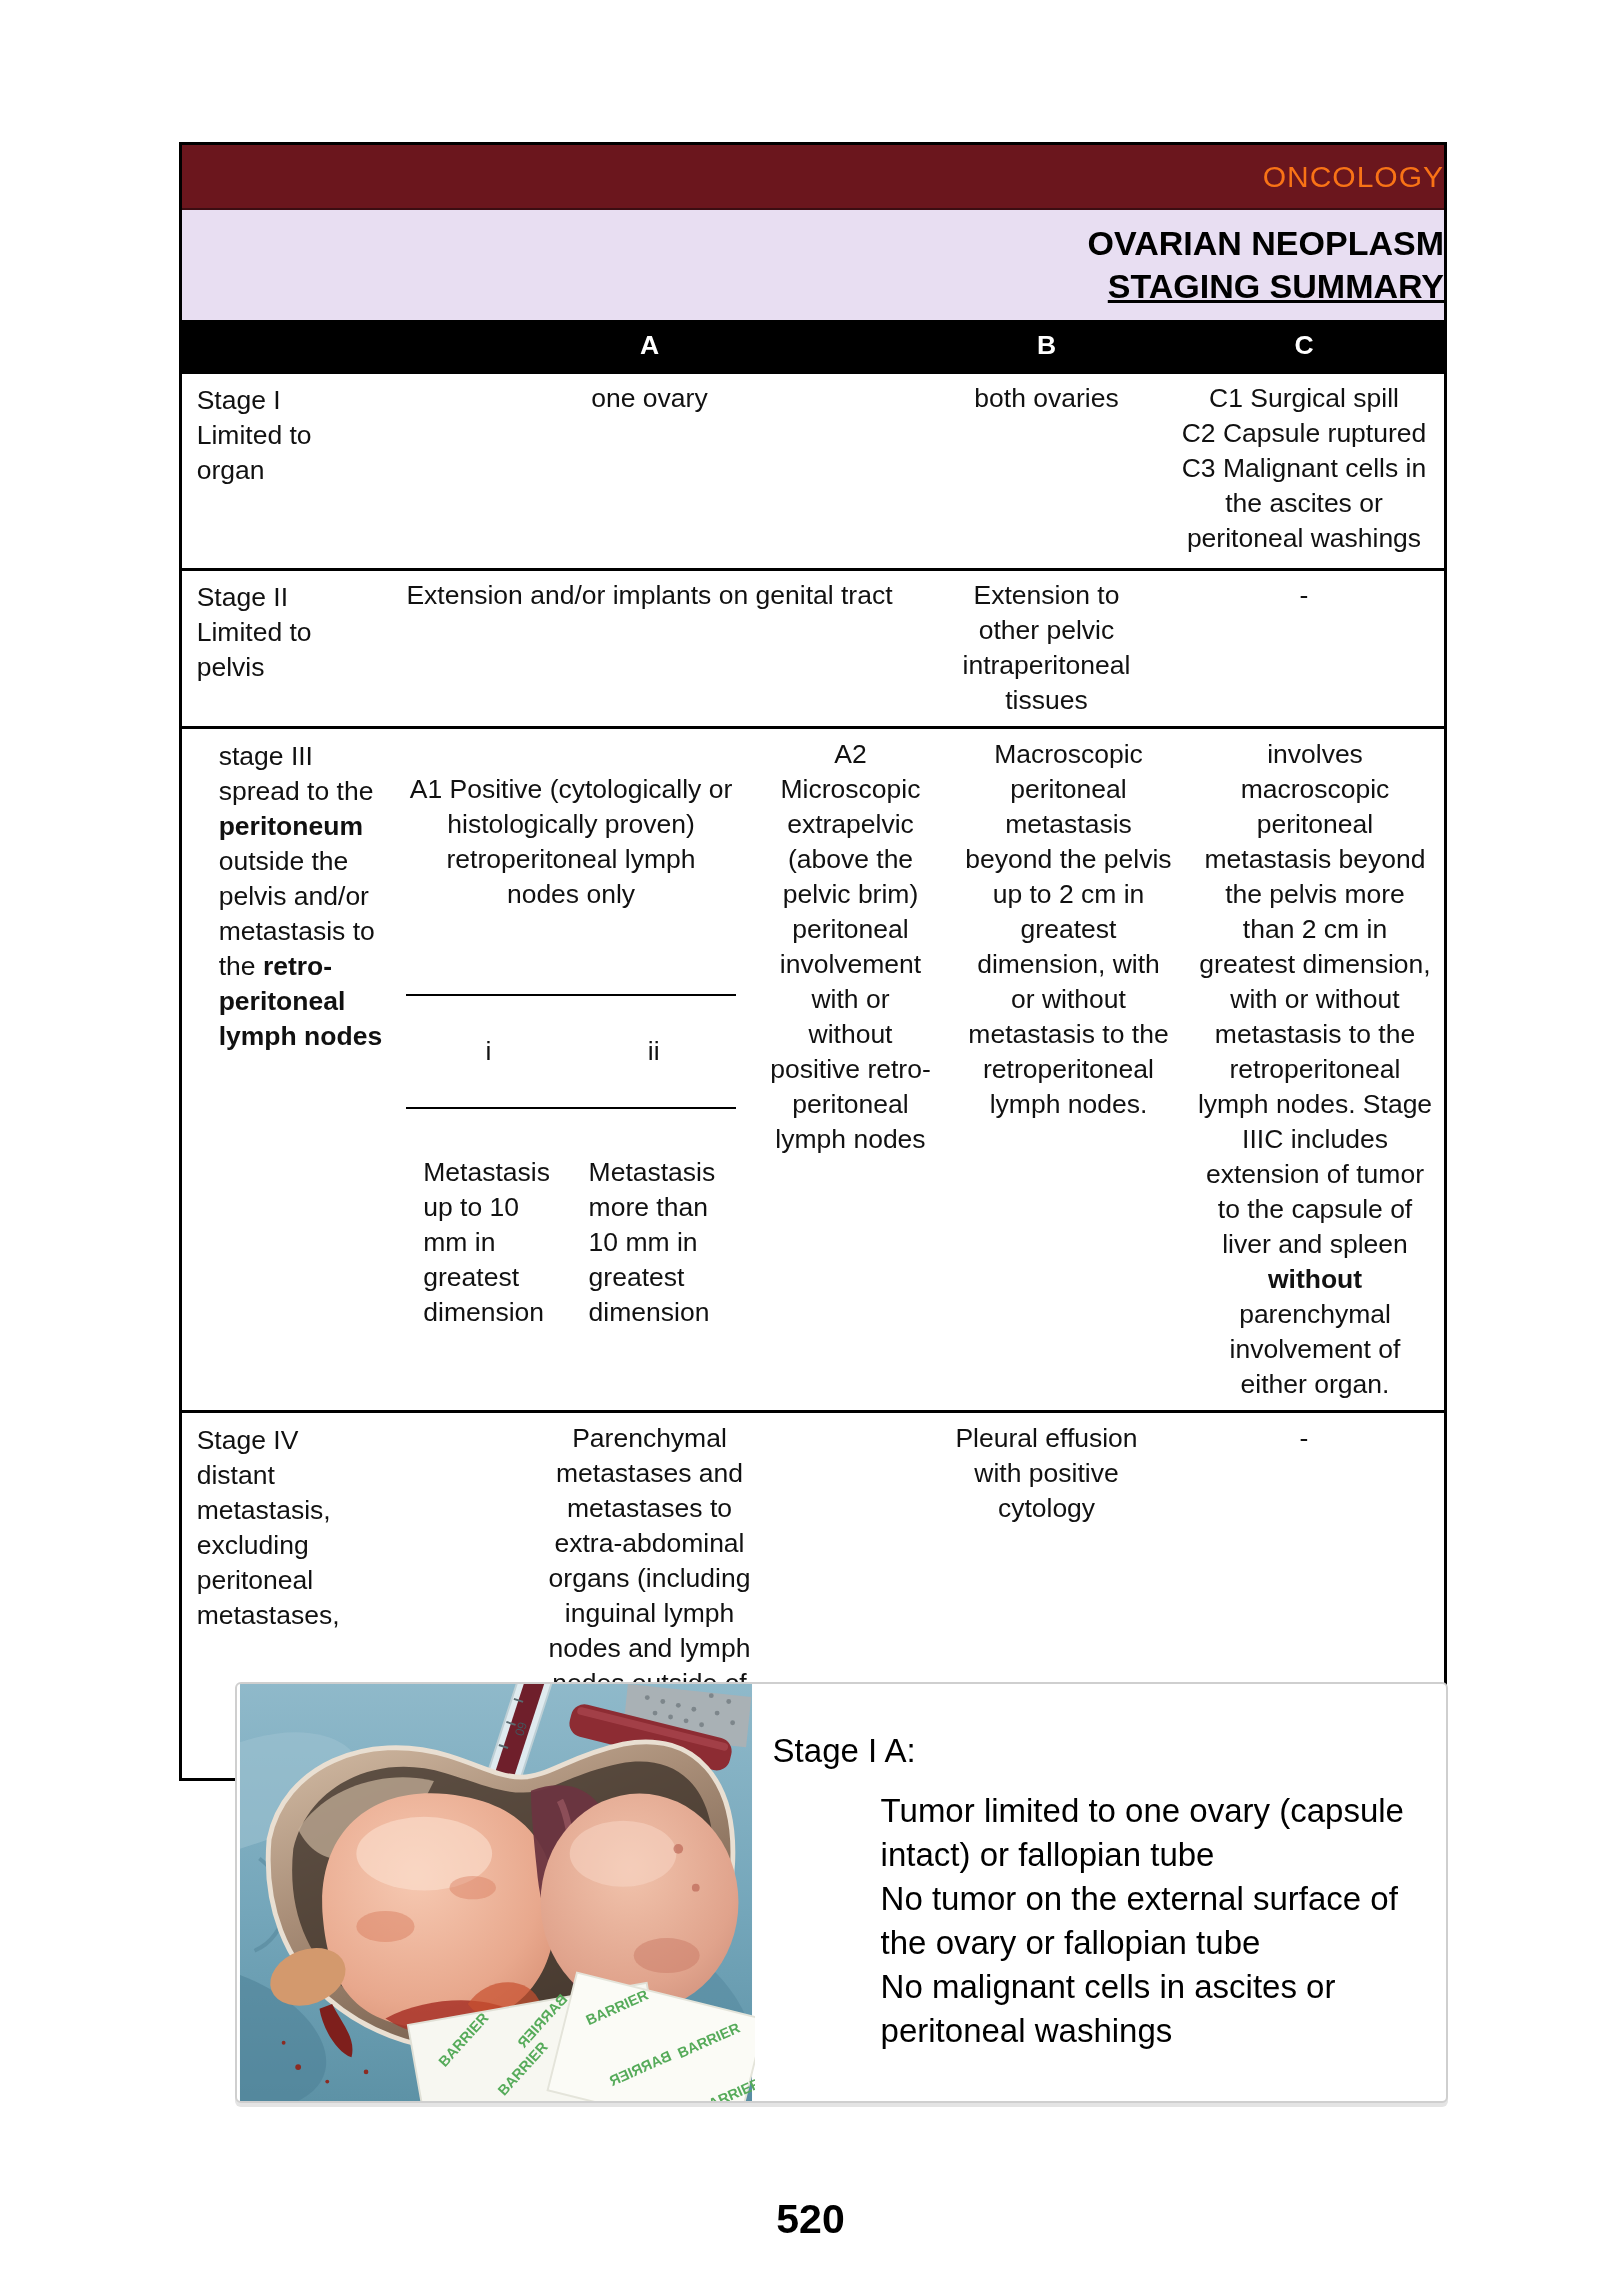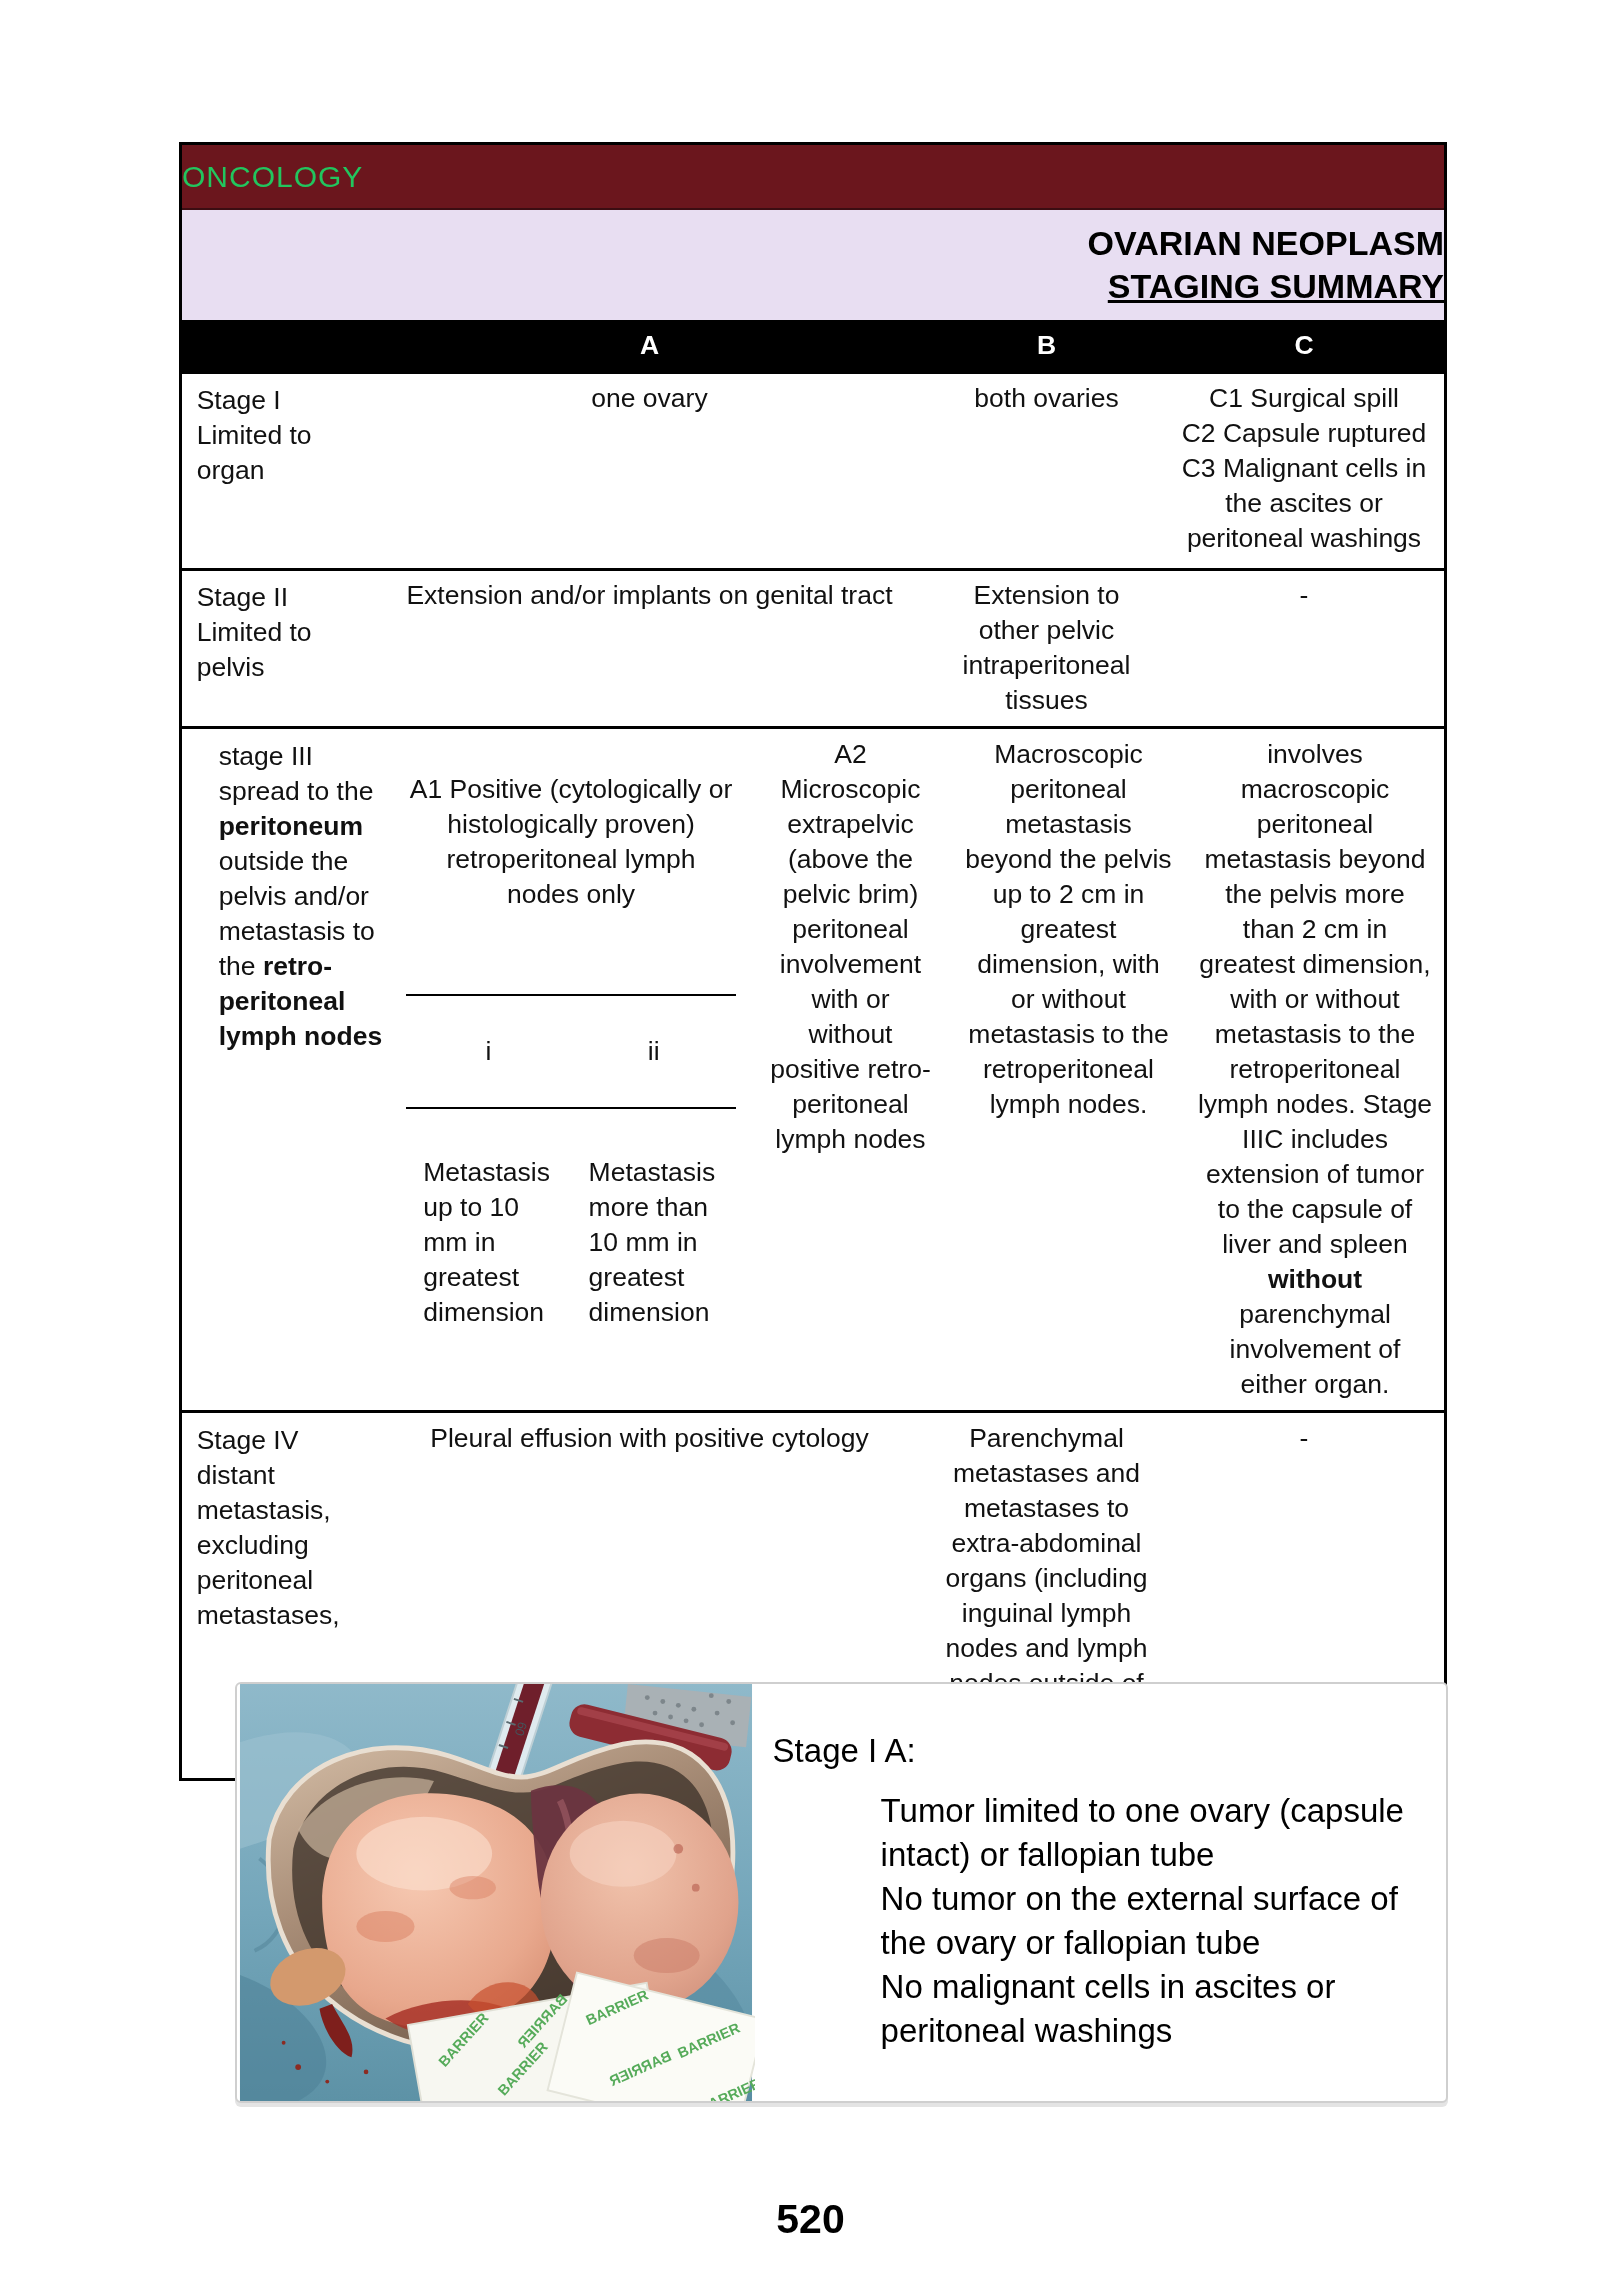--- a/index.html
+++ b/index.html
@@ -6,21 +6,21 @@
   body{
     width:1621px;height:2293px;position:relative;background:#ffffff;
     font-family:"Liberation Sans",sans-serif;color:#111;
   }
   
   .doc-table{
     position:absolute;left:179px;top:142px;width:1268px;
     border:3.9px solid #000;box-sizing:border-box;background:#fff;
   }
   .band-oncology{
-    background:#6b161d;color:#22c55e;text-align:left;
+    background:#6b161d;color:#f97316;text-align:right;
     height:63px;line-height:63px;font-size:30px;letter-spacing:1px;
     border-bottom:2.9px solid #3c0d12;
   }
   .band-subtitle{
     background:#e8def2;text-align:right;padding:11.8px 0;
     font-weight:bold;font-size:34px;line-height:43px;color:#000;
   }
   .band-subtitle .u{text-decoration:underline;text-decoration-thickness:2.9px;}
   .grid4{display:grid;grid-template-columns:188px 559px 235px 1fr;}
   .grid5{display:grid;grid-template-columns:188px 358px 201px 235px 1fr;padding-left:22px;}
@@ -164,31 +164,31 @@
     <div class="cell center"><span>involves macroscopic peritoneal metastasis beyond the pelvis more than 2 cm in greatest dimension, with or without metastasis to the retroperitoneal lymph nodes. Stage IIIC includes extension of tumor to the capsule of liver and spleen </span><b>without</b><span> parenchymal involvement of either organ.</span></div>
   </div>
 
   <div class="row row-s4 grid4">
     <div class="cell label">Stage IV
 distant
 metastasis,
 excluding
 peritoneal
 metastases,</div>
-    <div class="cell center">Pleural effusion with positive cytology</div>
     <div class="cell center">Parenchymal
 metastases and
 metastases to
 extra-abdominal
 organs (including
 inguinal lymph
 nodes and lymph
 nodes outside of
 the abdominal
 cavity)</div>
+    <div class="cell center">Pleural effusion with positive cytology</div>
     <div class="cell center">-</div>
   </div>
 
 </div>
 
 <div class="figure">
 
   <svg class="photo" viewBox="0 0 528 430" xmlns="http://www.w3.org/2000/svg">
     <defs>
       <linearGradient id="gDrape" x1="0" y1="0" x2="0" y2="1">

